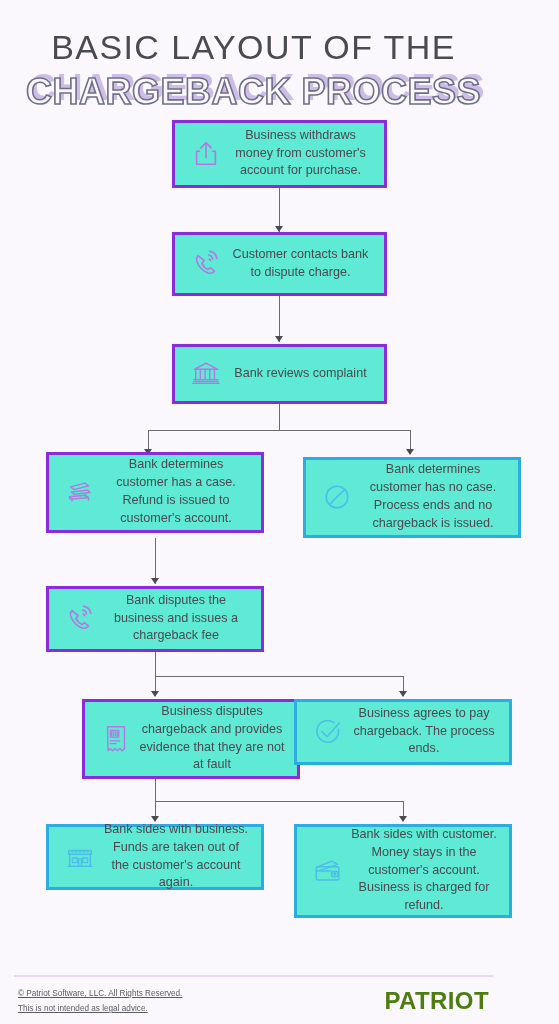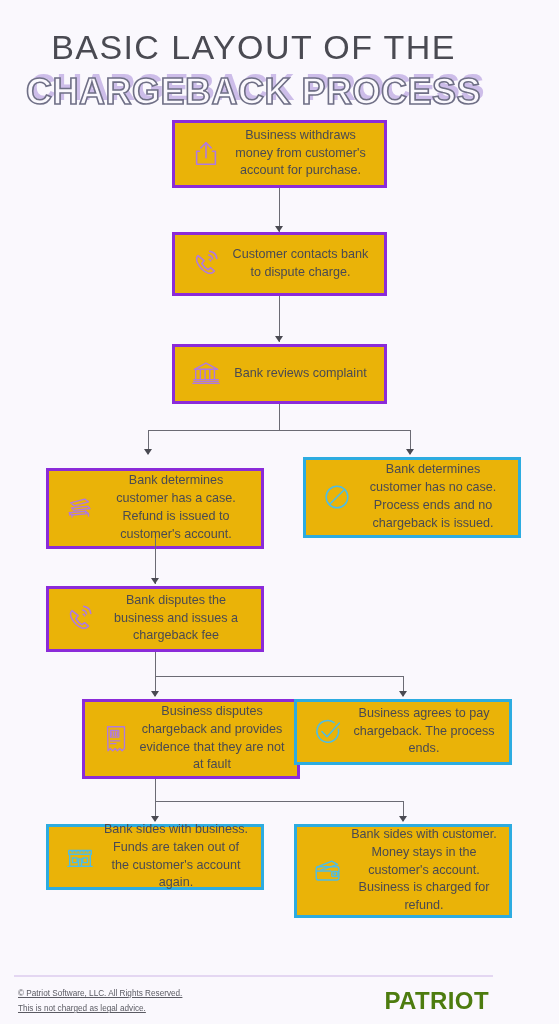--- a/index.html
+++ b/index.html
@@ -57,21 +57,21 @@
 
   
   .flow {
     position: relative;
     width: 559px;
     height: 800px;
   }
 
   .node {
     position: absolute;
-    background: #eab308;
+    background: #5eead4;
     display: flex;
     align-items: center;
     padding: 6px 8px;
   }
   .node.purple { border: 3px solid #8b2bd9; }
   .node.teal   { border: 3px solid #2dace0; }
 
   .node .ico {
     flex: 0 0 auto;
     width: 46px;
@@ -187,21 +187,21 @@
       <div class="txt">Bank reviews complaint</div>
     </div>
 
     <div class="conn vline" style="left:279px; top:290px; height:26px;"></div>
     <div class="conn hline" style="left:148px; top:316px; width:263px;"></div>
     <div class="conn vline" style="left:148px; top:316px; height:24px;"></div>
     <div class="conn vline" style="left:410px; top:316px; height:24px;"></div>
     <div class="arrow" style="left:143.5px; top:335px;"></div>
     <div class="arrow" style="left:405.5px; top:335px;"></div>
 
-    <div class="node purple" style="left:46px; top:354px; width:218px; height:81px;">
+    <div class="node purple" style="left:46px; top:338px; width:218px; height:81px;">
       <div class="ico">
         <svg width="32" height="32" viewBox="0 0 34 34" fill="none" stroke="#b07ae0" stroke-width="1.5" stroke-linecap="round" stroke-linejoin="round">
           <path d="M7 11.5 L22 7.5 L26 10.5 L11 14.5 Z"></path>
           <path d="M8 17 L25 15 L27.5 17.5 L10.5 19.5 Z"></path>
           <path d="M5.5 22 L23 20.5 L26 23 L8.5 24.5 Z"></path>
           <path d="M6 22 V24.5 M26 23 V25.5 M8.5 24.5 V26.5 M23 20.5 V22.5"></path>
         </svg>
       </div>
       <div class="txt">Bank determines customer has a case. Refund is issued to customer's account.</div>
     </div>
@@ -294,18 +294,18 @@
       </div>
       <div class="txt">Bank sides with business. Funds are taken out of the customer's account again.</div>
     </div>
 
   </div>
 
   <div class="divider"></div>
   <div class="footer">
     <div>
       <div class="copy">© Patriot Software, LLC. All Rights Reserved.</div>
-      <div class="copy">This is not charged as legal advice.</div>
+      <div class="copy">This is not intended as legal advice.</div>
     </div>
     <div class="logo">PATRIOT</div>
   </div>
 
 </div>
 
 </body></html>

